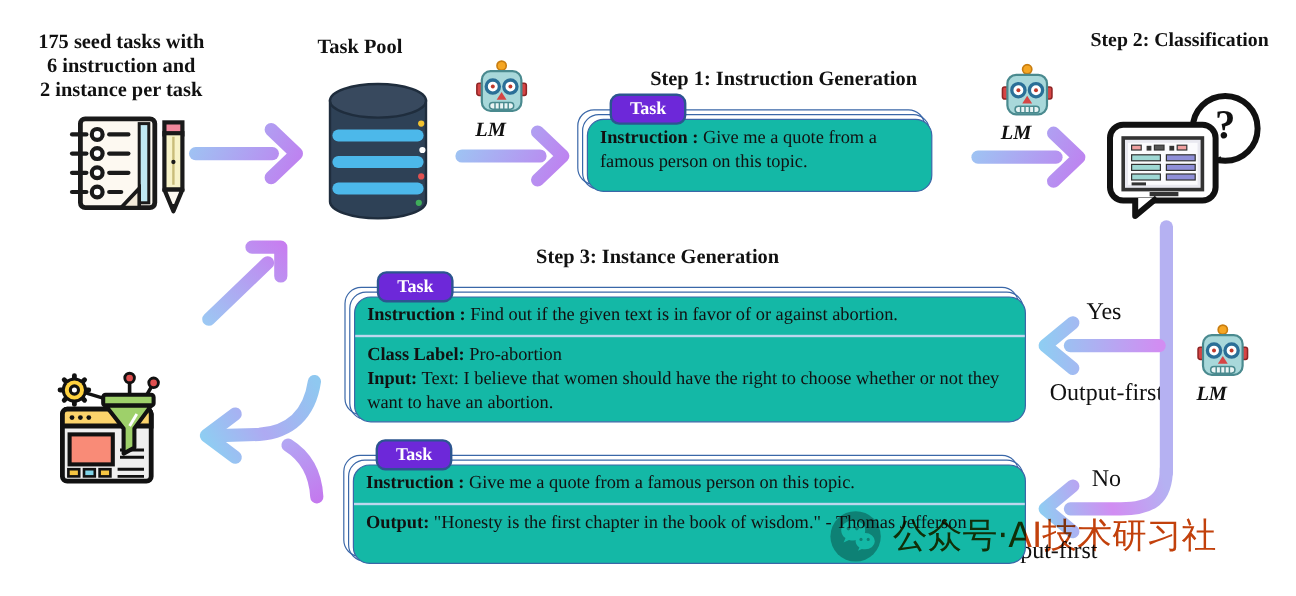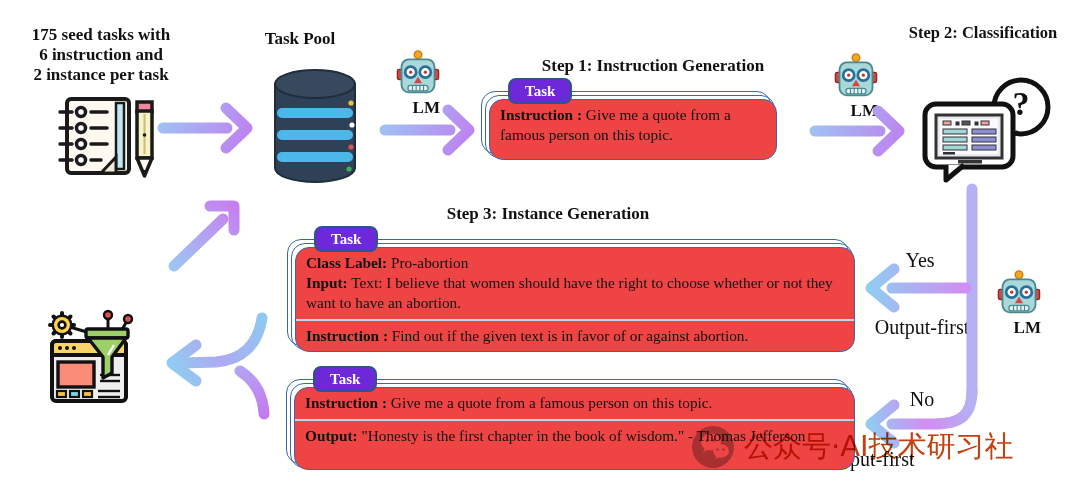--- a/index.html
+++ b/index.html
@@ -4,28 +4,28 @@
 <style>
   html,body{margin:0;padding:0;background:#fff;}
   #canvas{
     position:relative;width:1064px;height:497px;background:#ffffff;overflow:hidden;
     font-family:"Liberation Serif","DejaVu Serif",serif;color:#111;
   }
   .abs{position:absolute;}
   .ctr{text-align:center;}
   .bold{font-weight:bold;}
   .title{font-weight:bold;font-size:17px;line-height:20px;}
-  .lm-label{font-weight:bold;font-size:17px;text-align:right;}
+  .lm-label{font-weight:bold;font-size:17px;text-align:left;font-style:italic;}
   .branch-label{font-weight:normal;font-size:20px;text-align:center;}
   
   .cardwrap{position:absolute;}
   .stack{position:absolute;width:100%;height:100%;border:1.6px solid #3a67a8;border-radius:14px;background:transparent;z-index:1;}
   .stack.s1{left:-4px;top:-4px;}
   .stack.s2{left:-8px;top:-8px;}
-  .cardbody{position:relative;width:100%;height:100%;background:#ef4444;border:1.8px solid #3a67a8;border-radius:14px;z-index:2;box-sizing:border-box;}
+  .cardbody{position:relative;width:100%;height:100%;background:#14b8a6;border:1.8px solid #3a67a8;border-radius:14px;z-index:2;box-sizing:border-box;}
   .tab{
     position:absolute;left:19px;top:-21px;z-index:3;background:#6d28d9;border:2px solid #2c5590;
     color:#fff;font-weight:bold;font-size:15px;padding:0 15px;height:22px;line-height:22px;border-radius:8px;
   }
   .sec{padding:5px 10px 6px 10px;font-size:15.3px;line-height:20px;}
   .sec + .sec{border-top:2px solid #bdd7ee;}
   
   .watermark{
     display:flex;align-items:center;gap:8px;z-index:10;mix-blend-mode:multiply;
     font-family:"DejaVu Sans","Liberation Sans",sans-serif;color:#c2410c;font-size:29px;white-space:nowrap;
@@ -272,25 +272,25 @@
       <rect x="23" y="78" width="12" height="2.5" fill="#333"></rect>
       <rect x="38" y="86" width="24" height="3.5" fill="#333"></rect>
     </svg>
   </div>
 
   <div class="cardwrap" style="left:295px;top:247px;width:560px;height:105px;z-index:2;">
     <div class="stack s2"></div>
     <div class="stack s1"></div>
     <div class="cardbody">
       <div class="sec">
+        <span class="bold">Instruction :</span><span> Find out if the given text is in favor of or against abortion.</span>
+      </div>
+      <div class="sec">
         <div><span class="bold">Class Label:</span><span> Pro-abortion</span></div>
         <div><span class="bold">Input:</span><span> Text: I believe that women should have the right to choose whether or not they want to have an abortion.</span></div>
-      </div>
-      <div class="sec">
-        <span class="bold">Instruction :</span><span> Find out if the given text is in favor of or against abortion.</span>
       </div>
     </div>
     <div class="tab"><span>Task</span></div>
   </div>
 
   <div class="cardwrap" style="left:294px;top:387px;width:561px;height:83px;z-index:2;">
     <div class="stack s2"></div>
     <div class="stack s1"></div>
     <div class="cardbody">
       <div class="sec">

